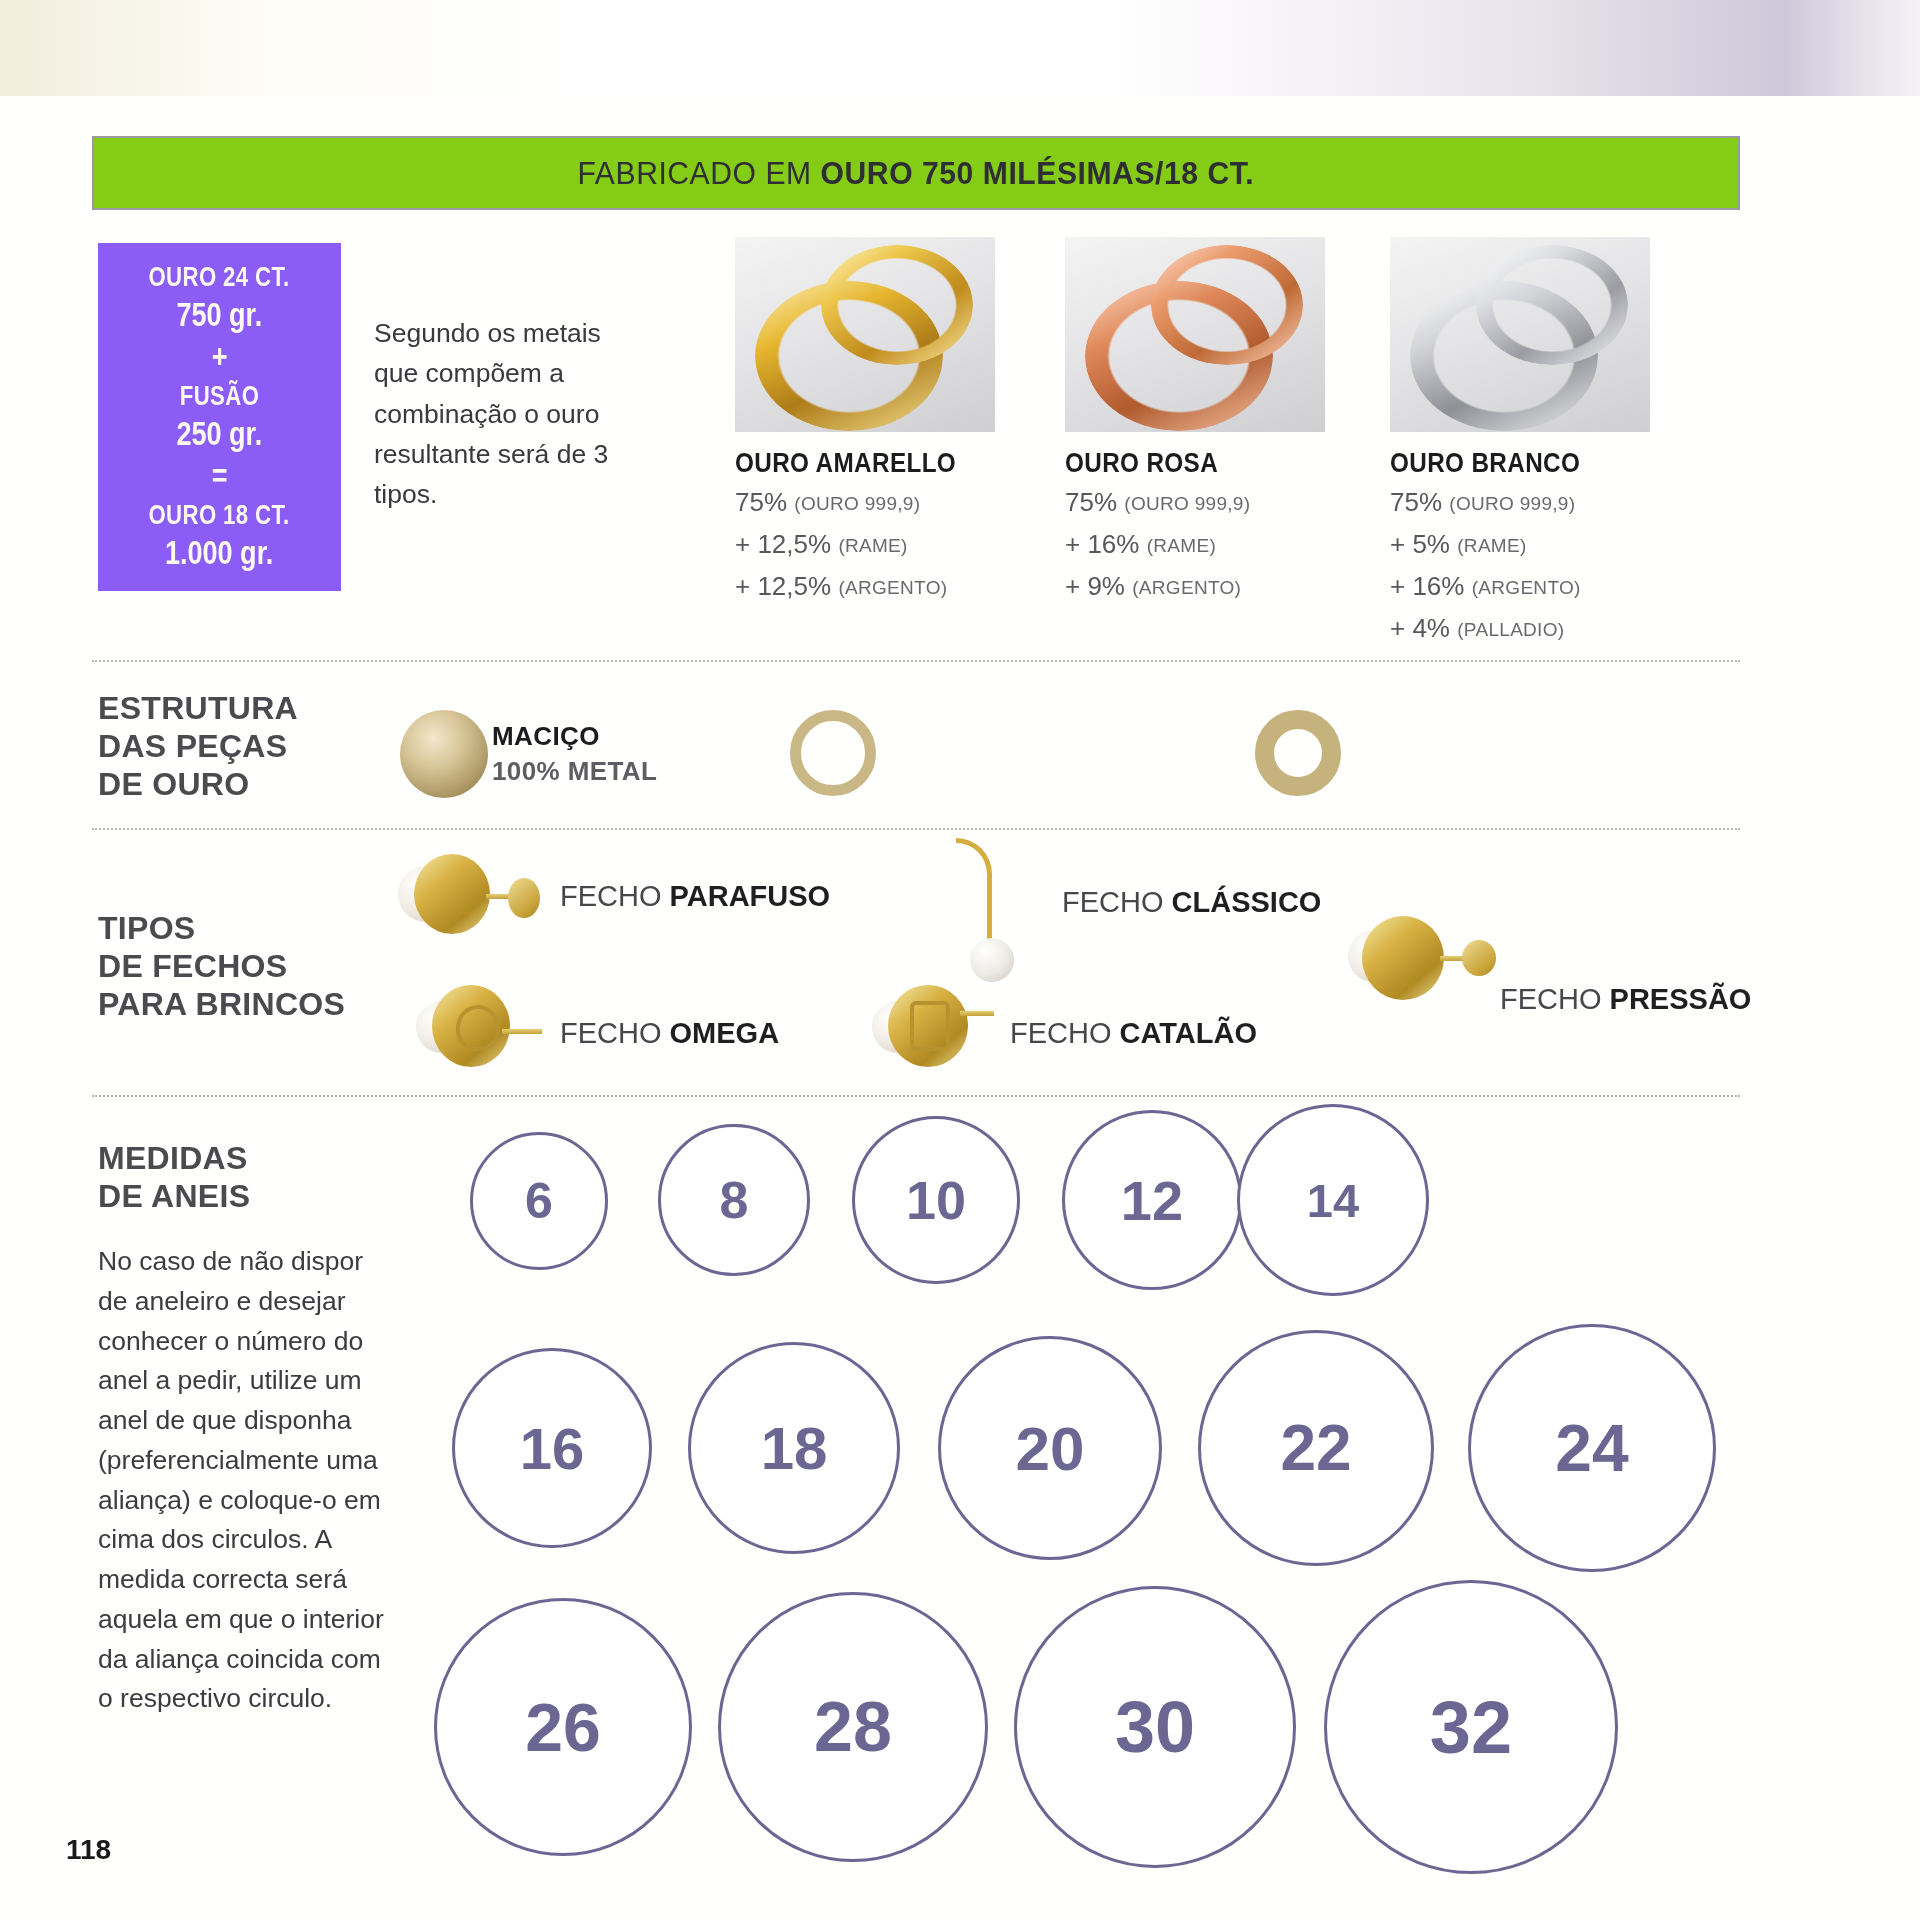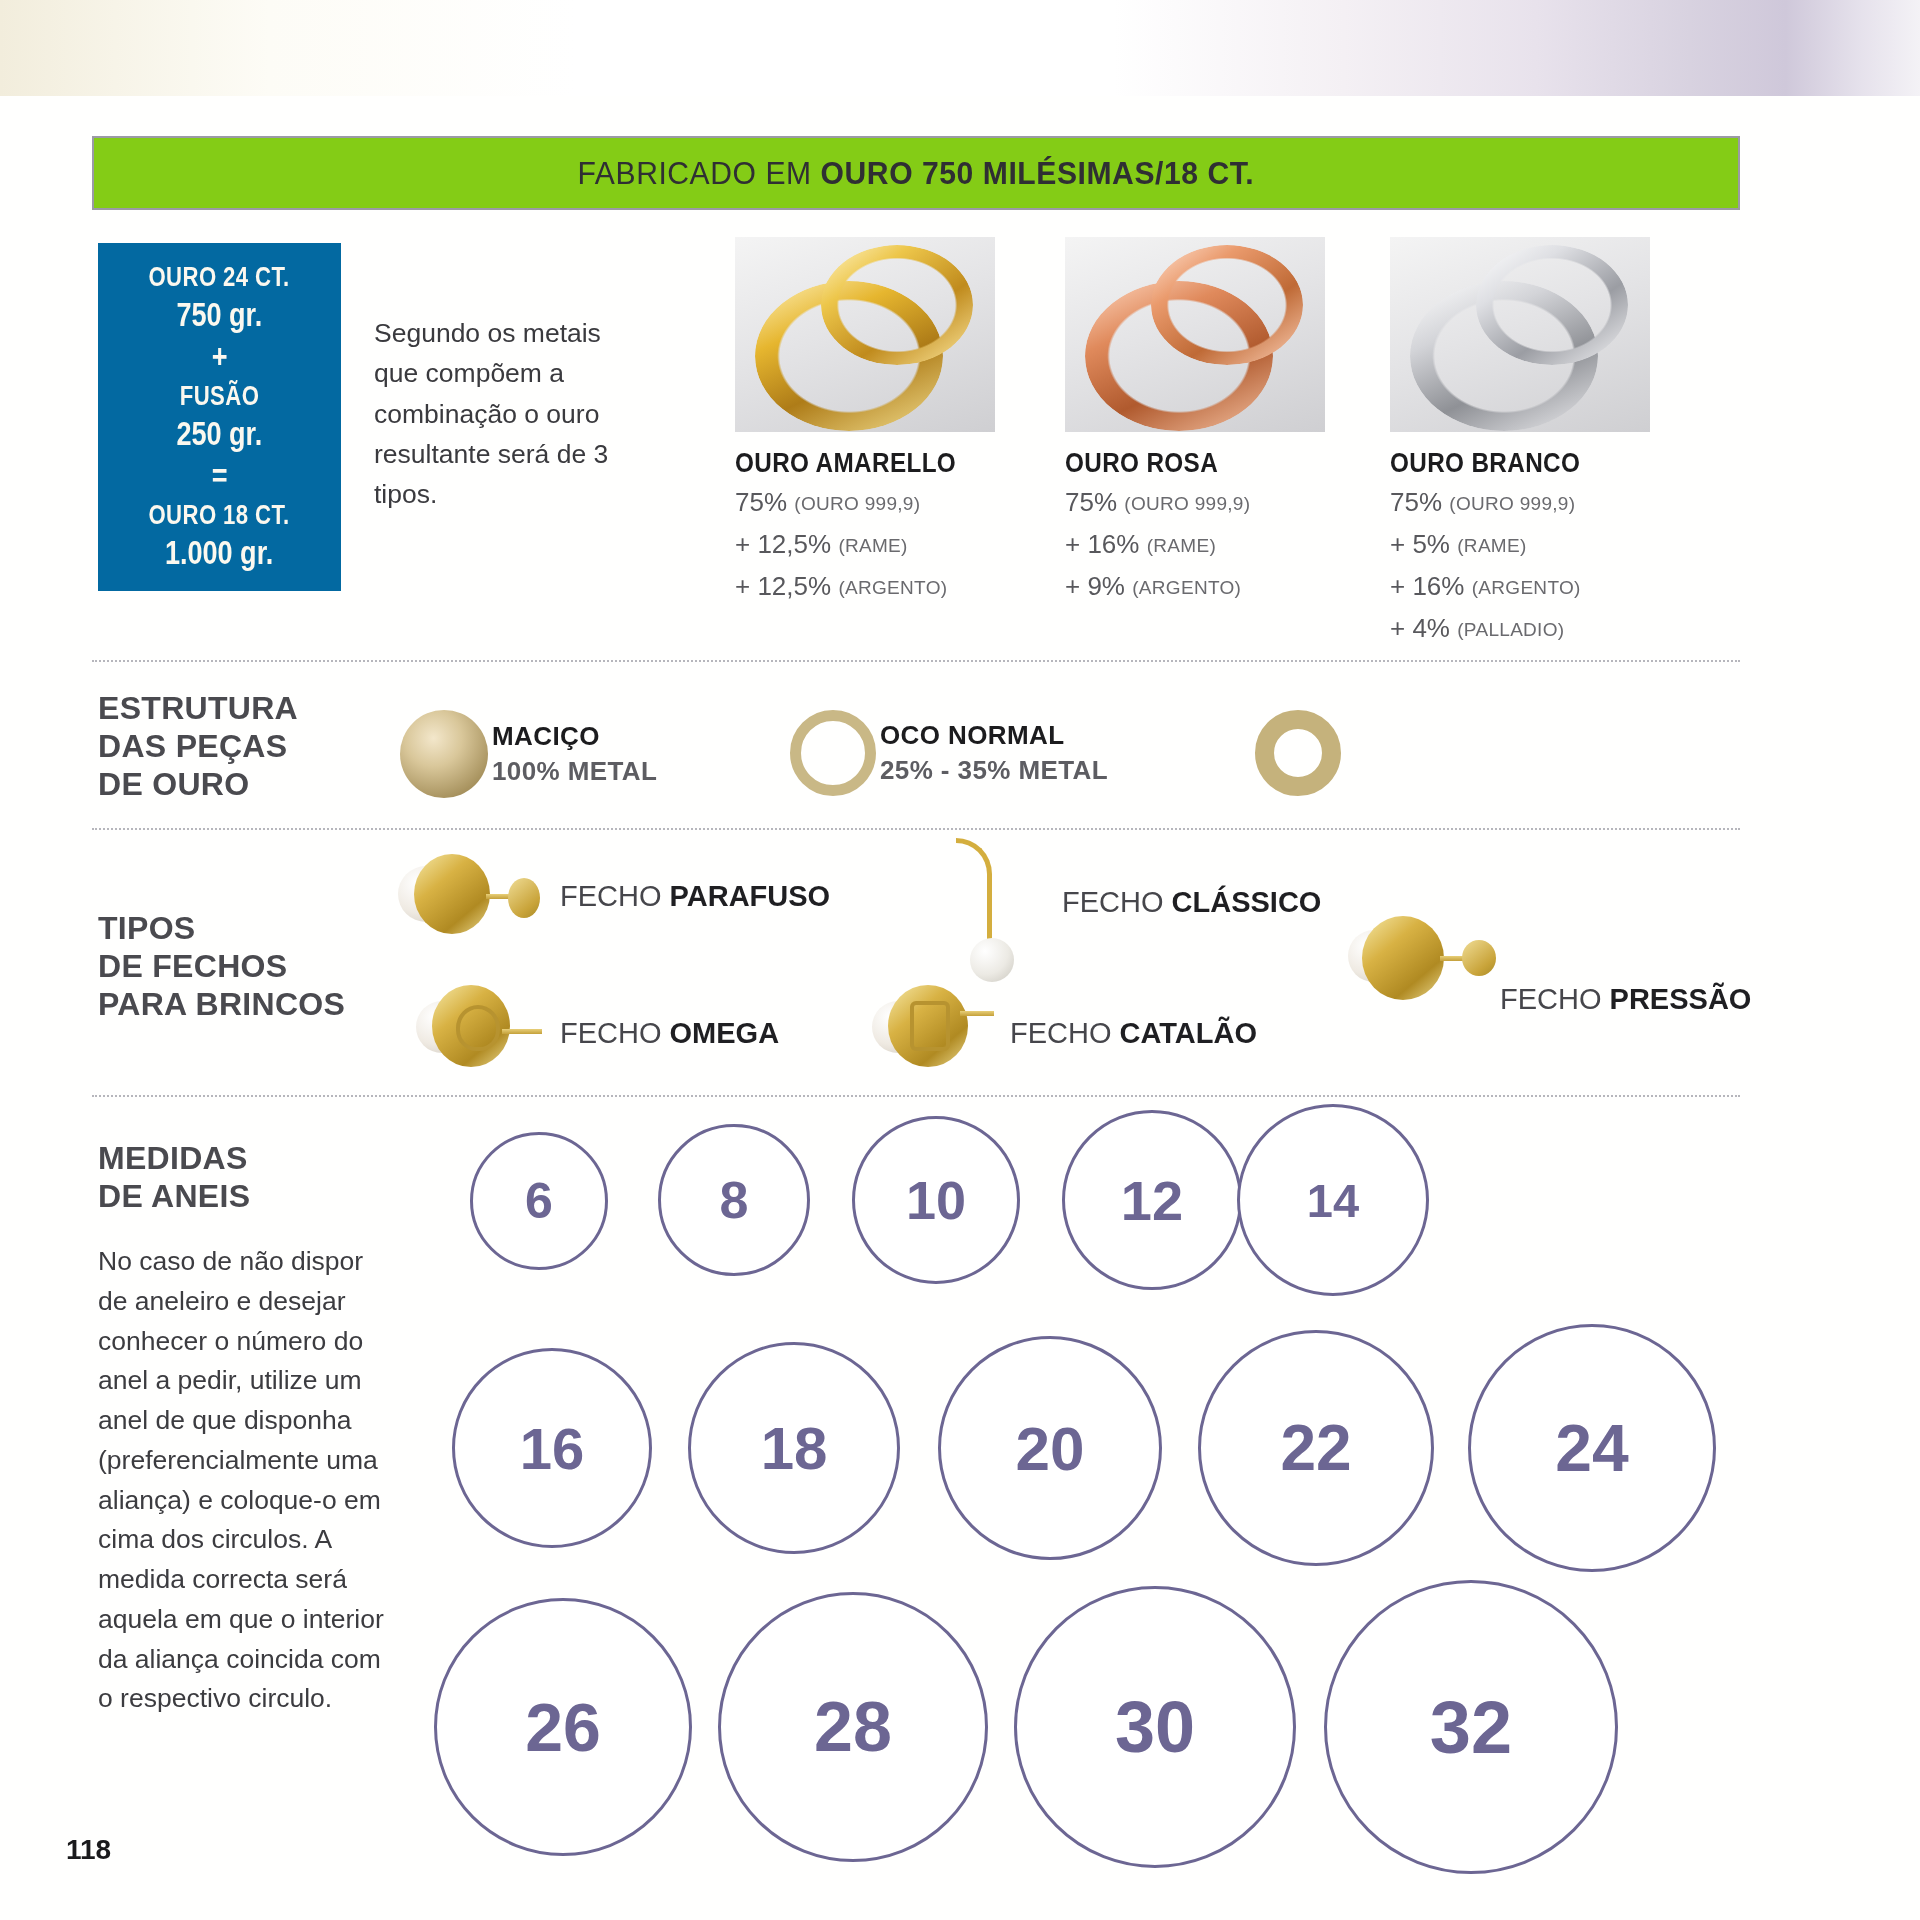--- a/index.html
+++ b/index.html
@@ -33,21 +33,21 @@
   .banner-text {
     font-family: "Liberation Sans Narrow", "Liberation Sans", sans-serif;
     font-size: 32px; letter-spacing: 0.6px; color: #2f2f33;
     transform: scaleX(0.94);
   }
   .banner-text b { font-weight: 700; }
 
   
   .gold-box {
     position: absolute; left: 98px; top: 243px; width: 243px; height: 348px;
-    background: #0369a1;
+    background: #8b5cf6;
     display: flex; flex-direction: column;
     align-items: center; justify-content: center;
     color: #fbf8ef;
     font-family: "Liberation Sans Narrow", "Liberation Sans", sans-serif;
     font-weight: 700; line-height: 1.28;
     transform-origin: center;
   }
   .gold-box div { transform: scaleX(0.82); white-space: nowrap; }
   .gb-cap  { font-size: 27px; letter-spacing: 0.5px; }
   .gb-num  { font-size: 33px; }
@@ -282,24 +282,20 @@
 <div class="struct-item" style="left:400px; top:710px;">
   <div class="sphere"></div>
   <div class="struct-txt">
     <div class="struct-t1">MACIÇO</div>
     <div class="struct-t2">100% METAL</div>
   </div>
 </div>
 
 <div class="struct-item" style="left:790px; top:710px;">
   <div class="annulus-thin"></div>
-  <div class="struct-txt">
-    <div class="struct-t1">OCO NORMAL</div>
-    <div class="struct-t2">25% - 35% METAL</div>
-  </div>
 </div>
 
 <div class="struct-item" style="left:1255px; top:710px;">
   <div class="annulus-thick"></div>
 </div>
 
 <div class="divider" style="top:828px"></div>
 
 <div class="sec-label" style="left:98px; top:910px;">
   <div>TIPOS</div>

